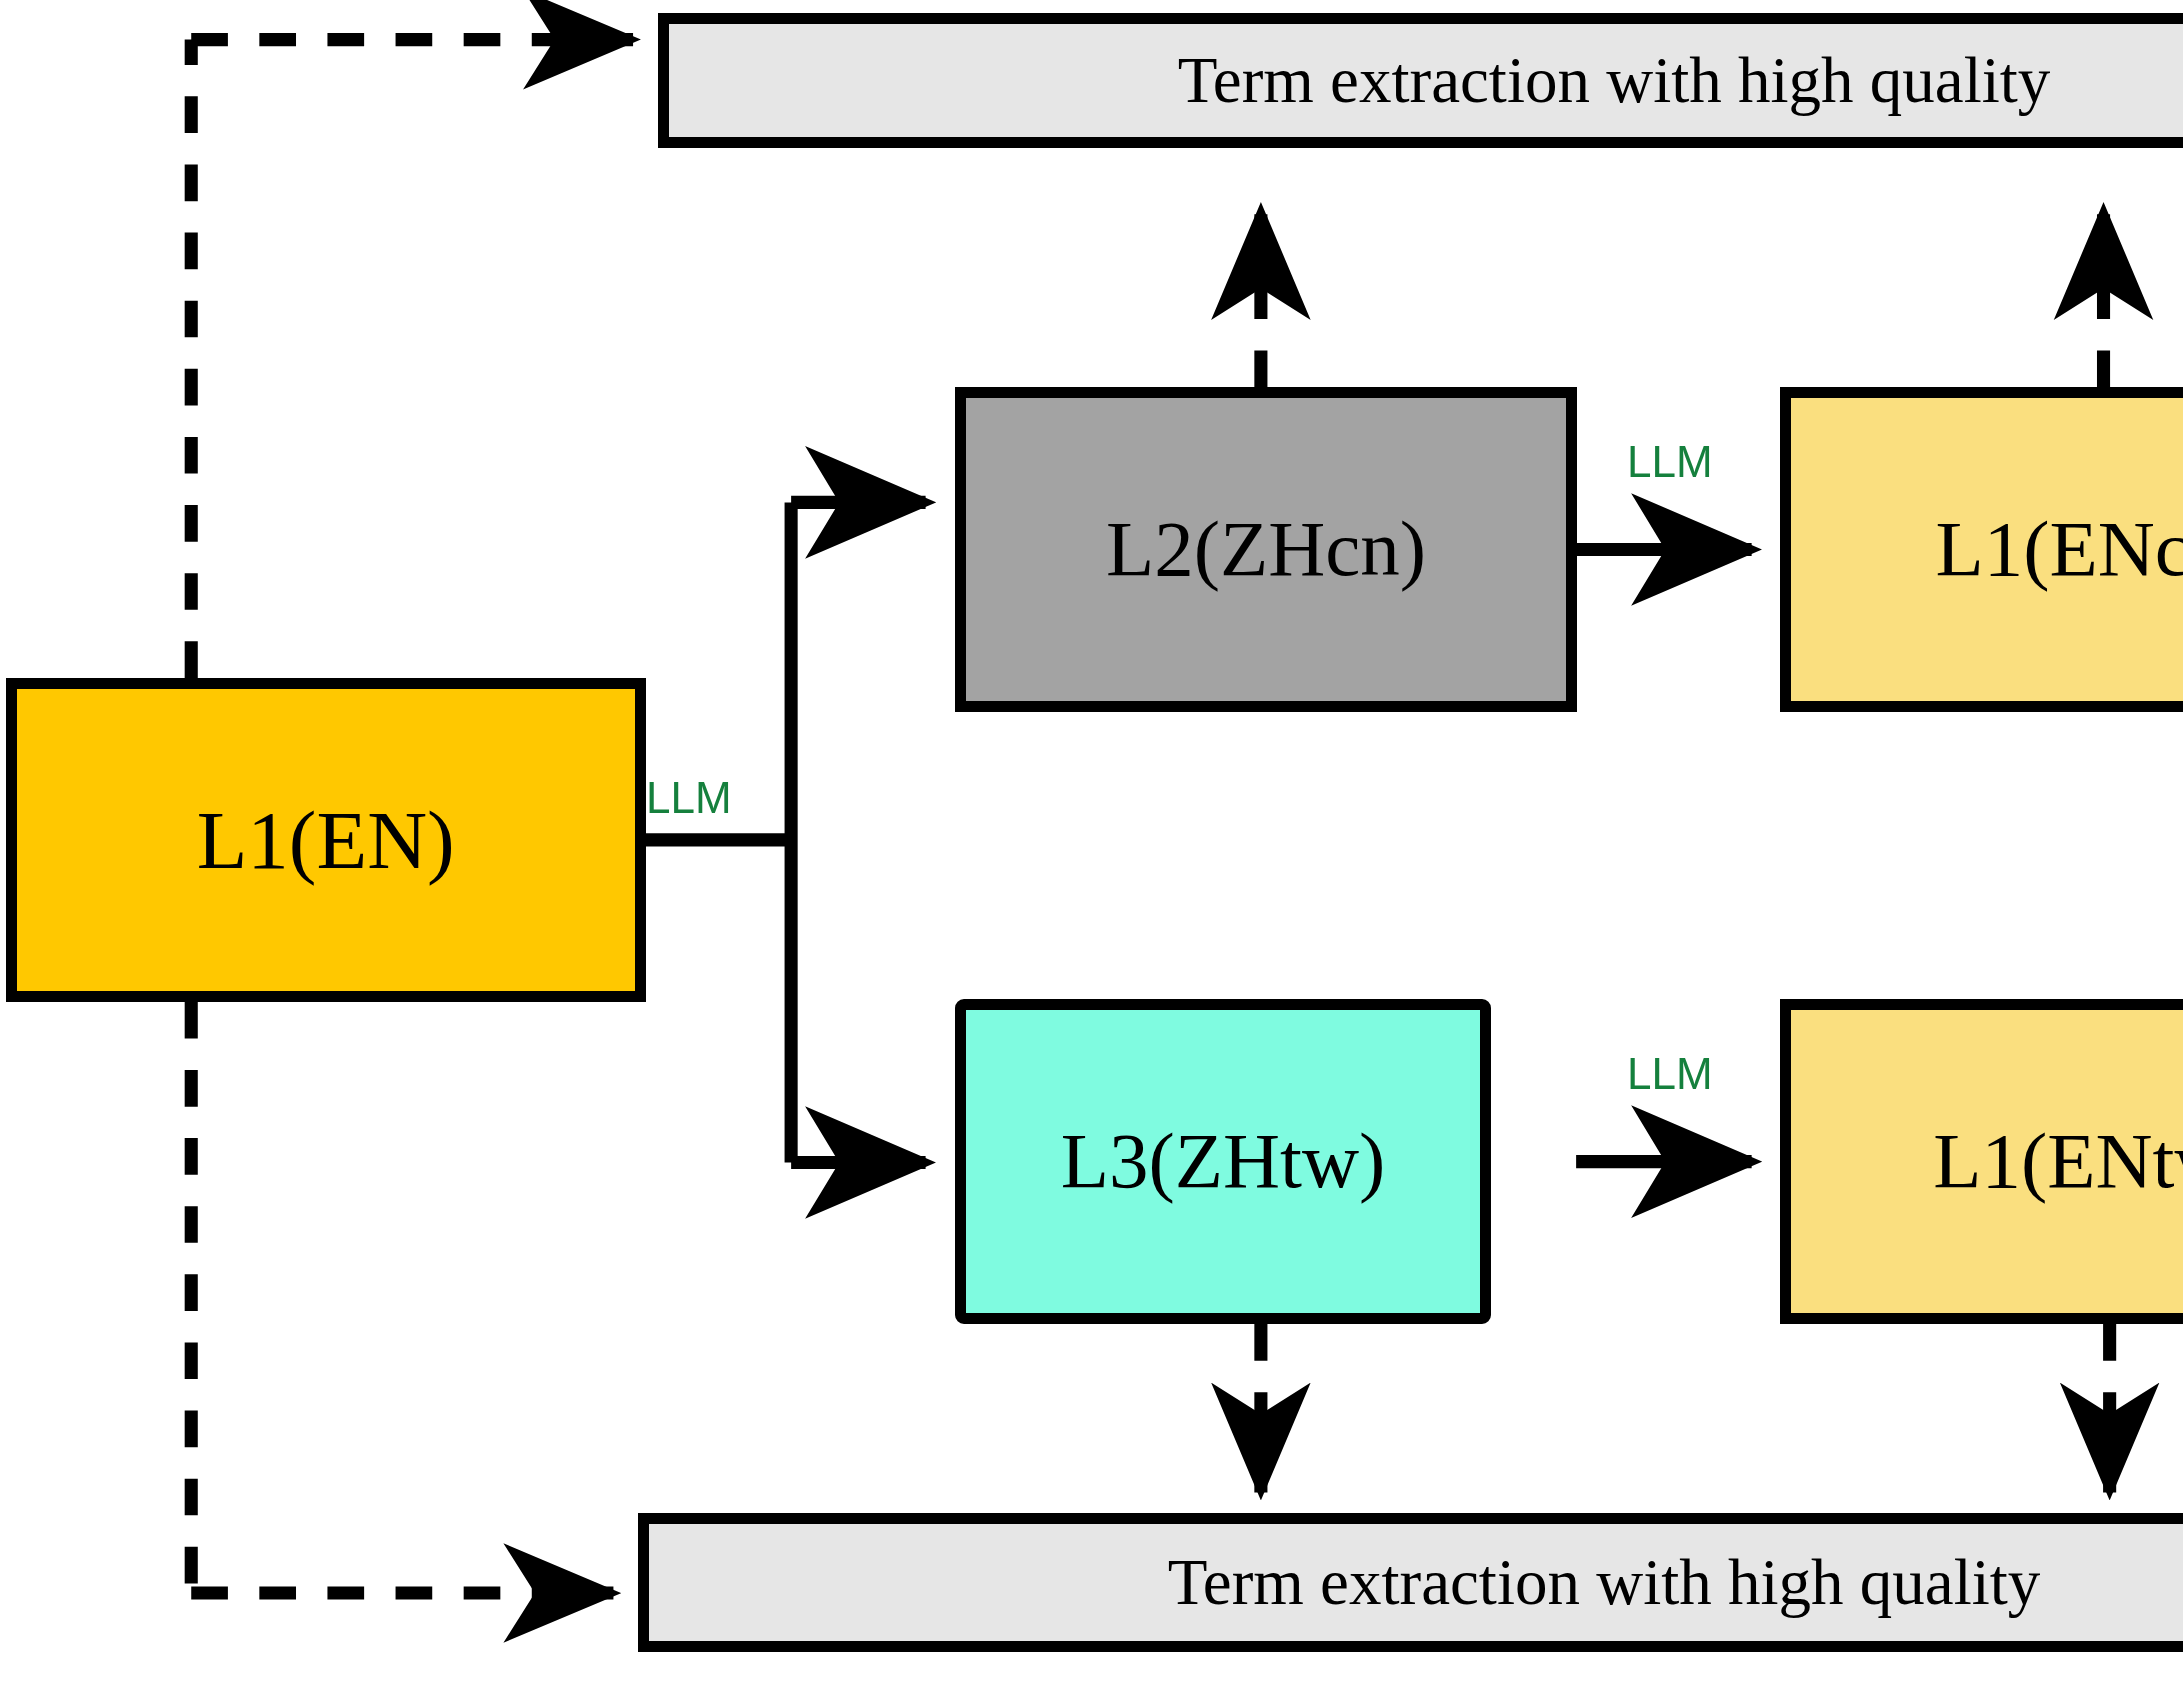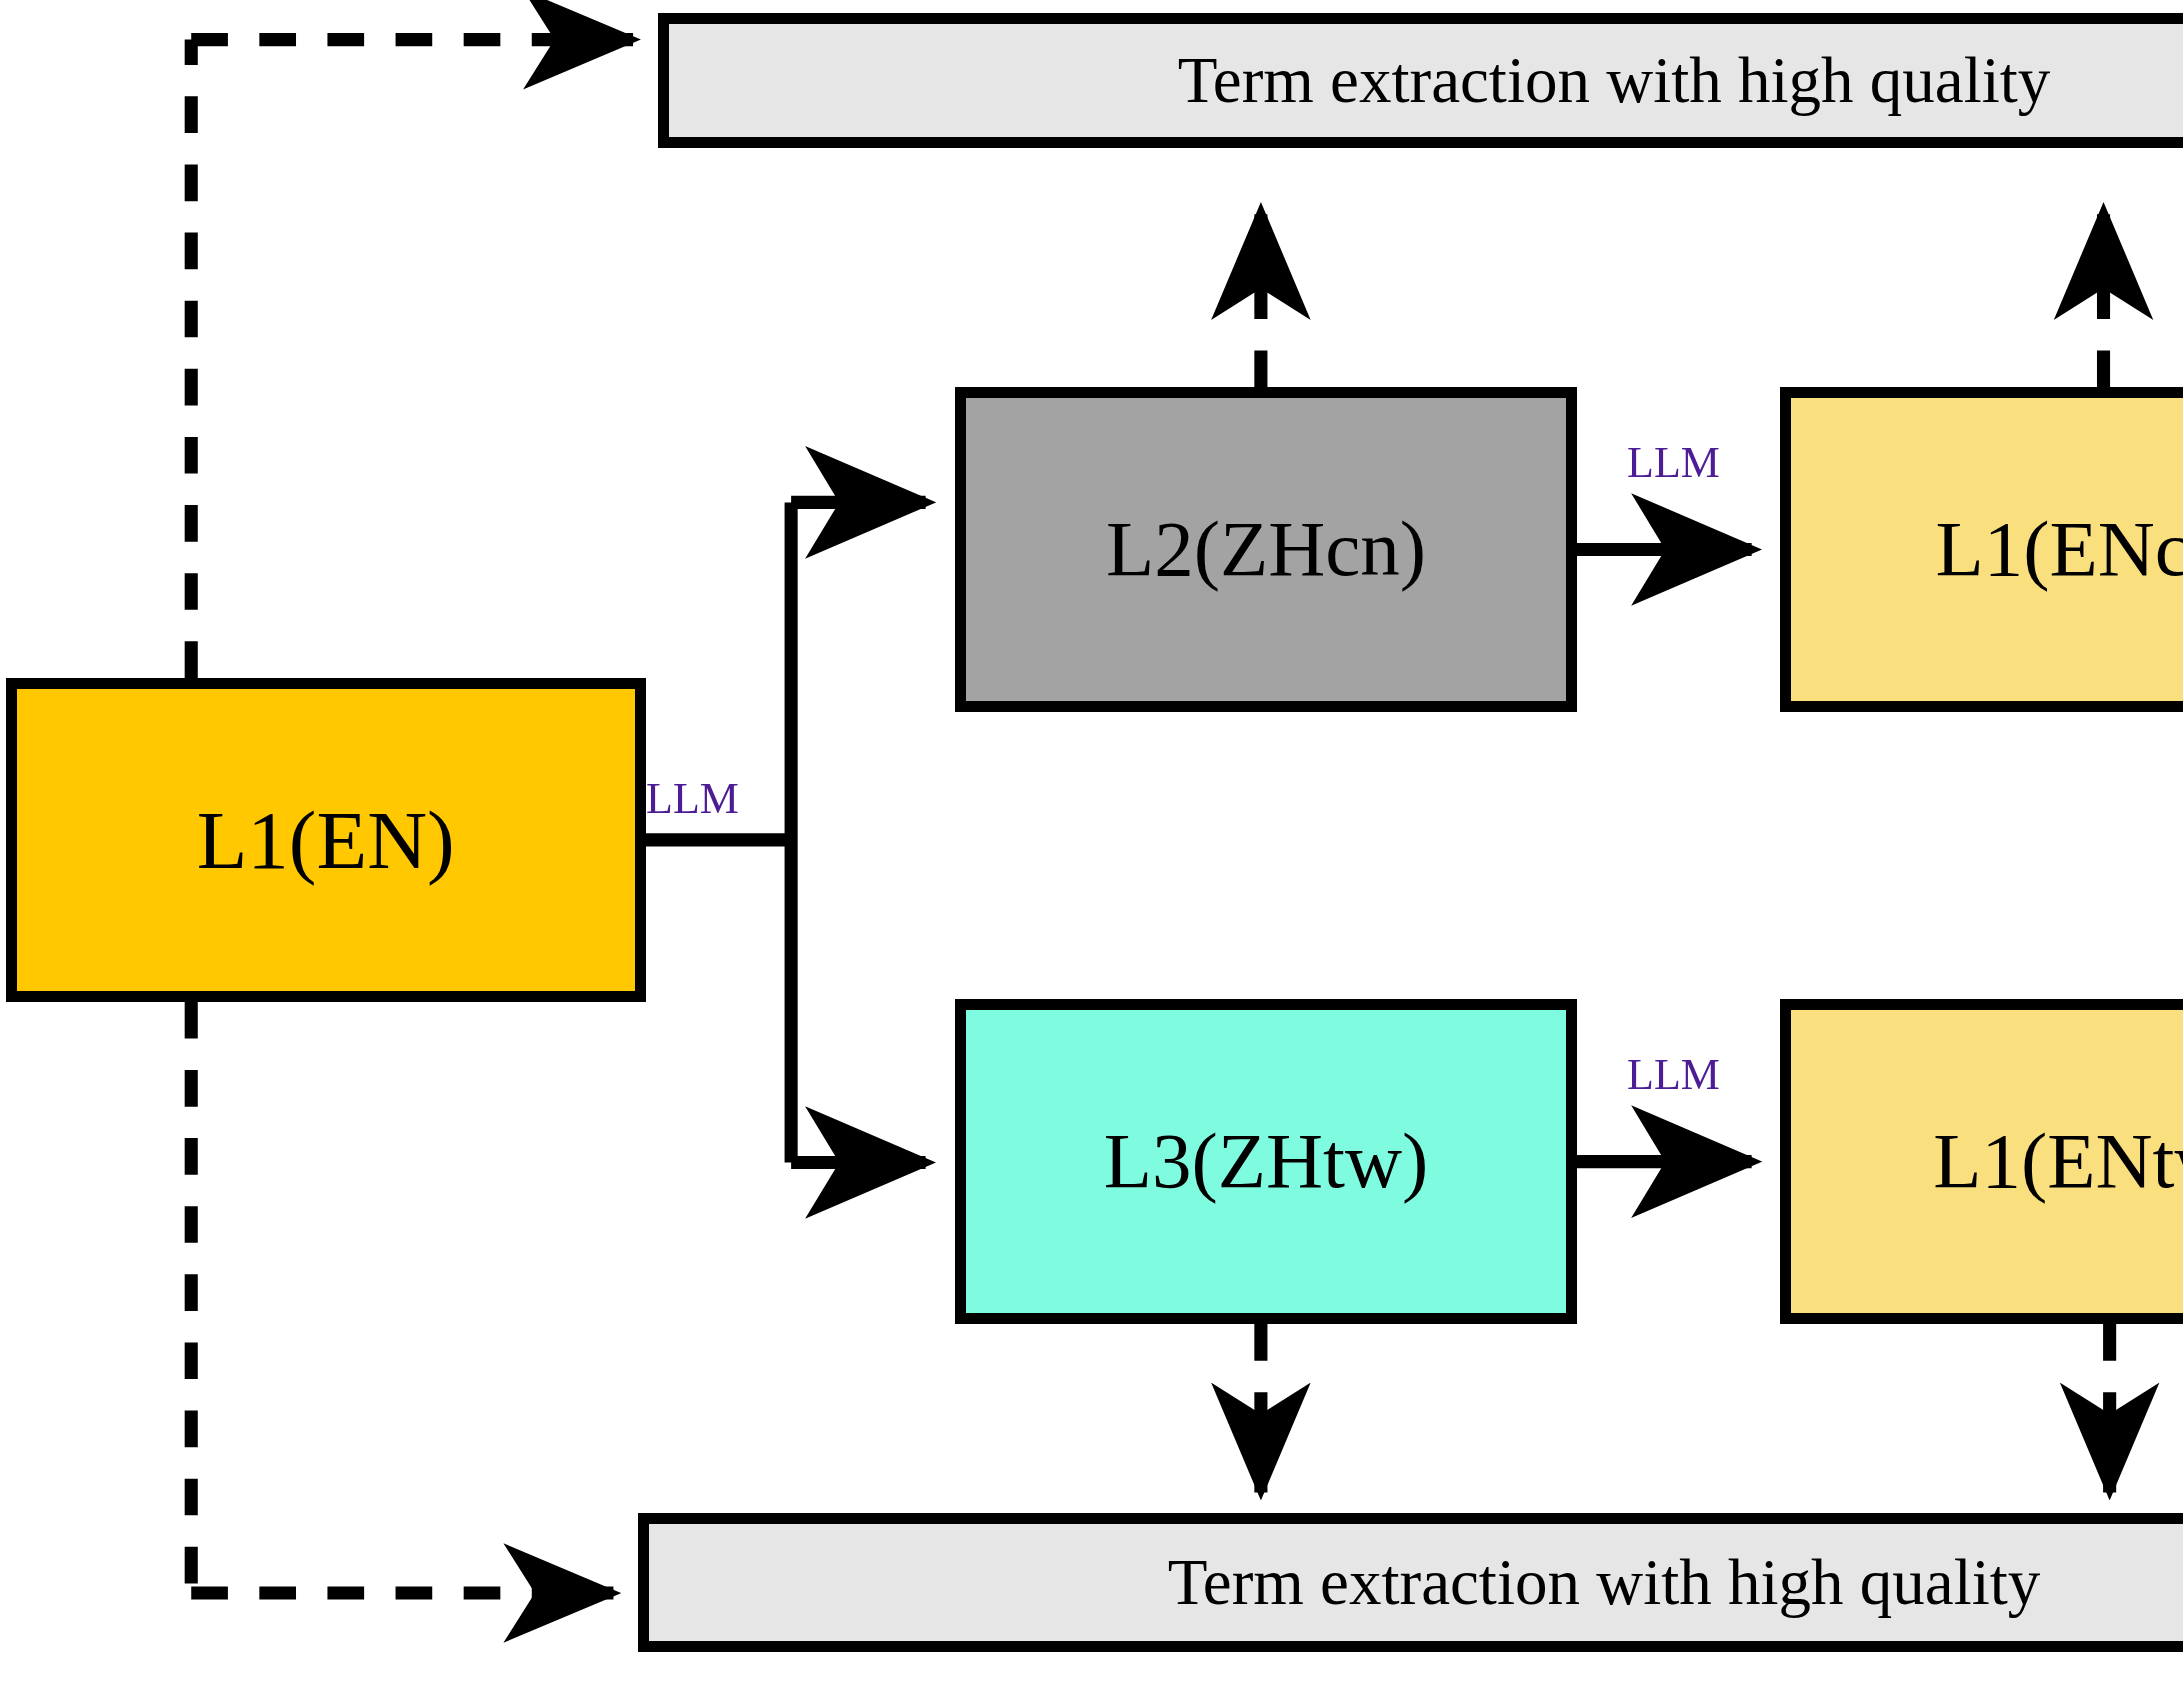--- a/index.html
+++ b/index.html
@@ -35,31 +35,31 @@
     z-index: 5;
   }
   .node-label {
     display: block;
     width: 100%;
     padding: 0 4.4px;
     white-space: pre-line;
   }
   #node-l1en   { left: 5.7px;   top: 678px; width: 640px; height: 324px;  background: #FFC800; font-size: 83px; }
   #node-l2zhcn { left: 955px; top: 387px;  width: 622px; height: 325px;  background: #a3a3a3; font-size: 79px; }
-  #node-l3zhtw { left: 955px; top: 999px; width: 622px; height: 325px;  background: #7FFBE0; font-size: 79px; }
+  #node-l3zhtw { left: 955px; top: 999px; width: 536px; height: 325px;  background: #7FFBE0; font-size: 79px; border-radius: 9px; }
   #node-l1encn { left: 1780px; top: 387px;  width: 631px; height: 325px;  background: #FADF7F; font-size: 79px; }
   #node-l1entw { left: 1780px; top: 999px; width: 631px; height: 325px;  background: #FADF7F; font-size: 79px; }
   #node-top    { left: 658px; top: 13px;   width: 1912px; height: 135px;  background: #E6E6E6; font-size: 65px; }
   #node-bottom { left: 638px; top: 1513px; width: 1932px; height: 139px;  background: #E6E6E6; font-size: 65px; }
 
   .edge-label {
     position: absolute;
-    font-family: Liberation Serif, serif;
+    font-family: Liberation Sans, sans-serif;
     font-size: 44px;
-    color: #4c1d95;
+    color: #15803d;
     z-index: 6;
     white-space: nowrap;
   }
   #lbl-llm-1 { left: 646px; top: 773px; }
   #lbl-llm-2 { left: 1627px; top: 437px; }
   #lbl-llm-3 { left: 1627px; top: 1049px; }
 </style>
 </head>
 <body>
 

